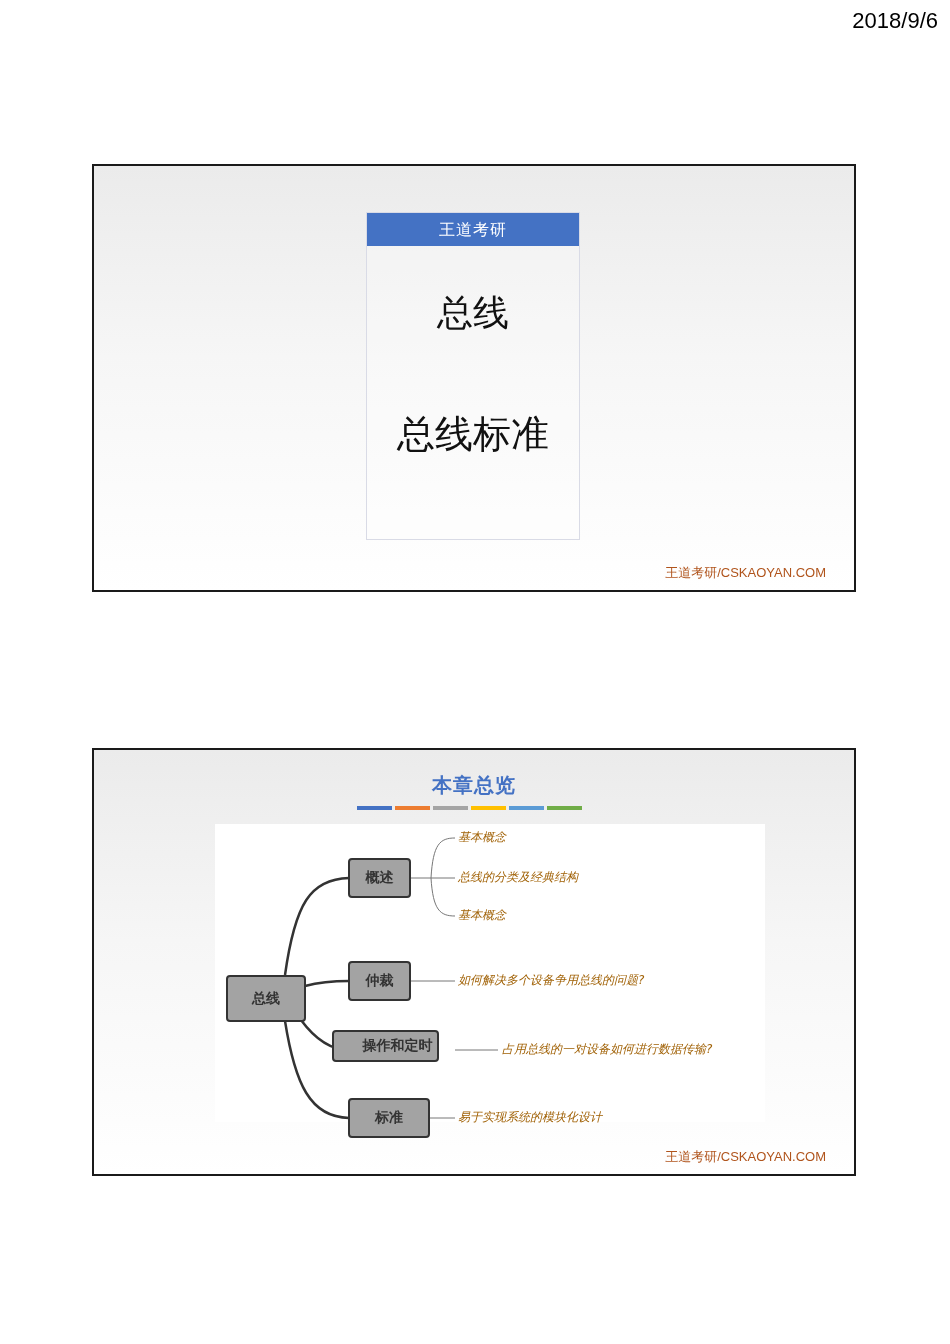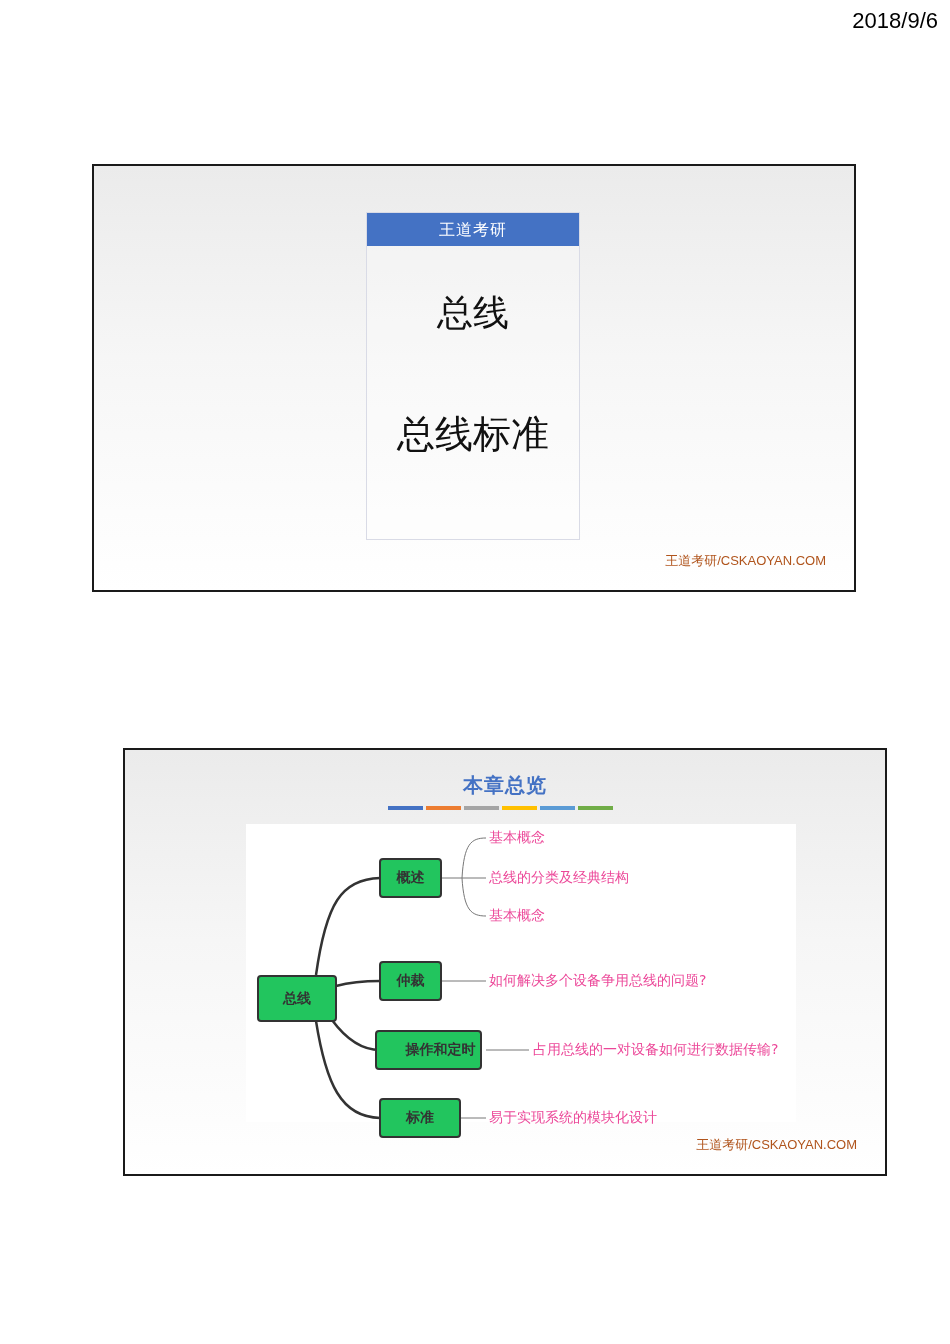--- a/index.html
+++ b/index.html
@@ -1,36 +1,36 @@
 <!DOCTYPE html>
 <html><head>
 <meta charset="utf-8">
 <style>
   html, body { margin:0; padding:0; }
   body { width:950px; height:1344px; background:#ffffff; position:relative; font-family:"DejaVu Sans", sans-serif; overflow:hidden; }
   .date { position:absolute; top:8px; right:12px; font-family:"Liberation Sans", sans-serif; font-size:22px; color:#000000; }
   .slide { position:absolute; left:92px; width:764px; height:428px; border:2px solid #1a1a1a; box-sizing:border-box;
            background:linear-gradient(to bottom, #ebebeb 0%, #f6f6f6 45%, #ffffff 100%); overflow:hidden; }
   #slide1 { top:164px; }
-  #slide2 { top:748px;margin-left:31px; }
-  .footer { position:absolute; right:28px; bottom:20px; font-size:13px; color:#b0541c; font-family:"Liberation Sans", "DejaVu Sans", sans-serif; }
+  #slide2 { top:748px; }
+  .footer { position:absolute; right:28px; bottom:8px; font-size:13px; color:#b0541c; font-family:"Liberation Sans", "DejaVu Sans", sans-serif; }
   
   .toc { position:absolute; left:272px; top:46px; width:214px; height:328px; border:1px solid #d9dbe6; box-sizing:border-box; background:rgba(255,255,255,0.25); }
   .toc-head { height:33px; background:#4472c4; color:#fff; font-size:16px; text-align:center; line-height:33px; letter-spacing:1px; }
   .toc-item1 { position:absolute; top:76px; width:100%; text-align:center; font-size:36px; color:#111; }
   .toc-item2 { position:absolute; top:196px; width:100%; text-align:center; font-size:38px; color:#111; }
   
   .s2-title { position:absolute; top:22px; width:100%; text-align:center; font-size:20px; color:#4472c4; font-weight:bold; letter-spacing:1px; }
   .bars { position:absolute; top:56px; left:263px; display:flex; gap:3px; }
   .bars span { display:block; width:35px; height:4px; }
   .mindmap { position:absolute; left:121px; top:74px; width:550px; height:298px; background:#ffffff; }
   .mm-svg { position:absolute; left:0; top:0; }
-  .node { position:absolute; border:2.5px solid #333; border-radius:4px; background:#22c55e; box-sizing:border-box;
+  .node { position:absolute; border:2.5px solid #333; border-radius:4px; background:#a3a3a3; box-sizing:border-box;
           display:flex; align-items:center; justify-content:center; font-size:14px; color:#333; font-weight:bold; }
-  .leaf { position:absolute; font-size:14px; color:#ec4899; white-space:nowrap; }
+  .leaf { position:absolute; font-size:12px; color:#a16207; white-space:nowrap;font-style:italic; }
 </style>
 </head>
 <body>
 
 <div class="date">2018/9/6</div>
 
 <div class="slide" id="slide1">
   <div class="toc">
     <div class="toc-head">王道考研</div>
     <div class="toc-item1">总线</div>
@@ -71,21 +71,21 @@
     <div class="node" style="left:11px;top:151px;width:80px;height:47px;">总线</div>
 
     <div class="node" style="left:133px;top:34px;width:63px;height:40px;">概述</div>
     <div class="leaf" style="left:243px;top:5px;">基本概念</div>
     <div class="leaf" style="left:243px;top:45px;">总线的分类及经典结构</div>
     <div class="leaf" style="left:243px;top:83px;">基本概念</div>
 
     <div class="node" style="left:133px;top:137px;width:63px;height:40px;text-align:right;">仲裁</div>
     <div class="leaf" style="left:243px;top:148px;">如何解决多个设备争用总线的问题?</div>
 
-    <div class="node" style="left:129px;top:206px;width:107px;height:40px;padding-left:24px;">操作和定时</div>
+    <div class="node" style="left:117px;top:206px;width:107px;height:32px;padding-left:24px;">操作和定时</div>
     <div class="leaf" style="left:287px;top:217px;">占用总线的一对设备如何进行数据传输?</div>
 
     <div class="node" style="left:133px;top:274px;width:82px;height:40px;">标准</div>
     <div class="leaf" style="left:243px;top:285px;text-align:center;">易于实现系统的模块化设计</div>
   </div>
 
   <div class="footer">王道考研/CSKAOYAN.COM</div>
 </div>
 
 </body></html>

